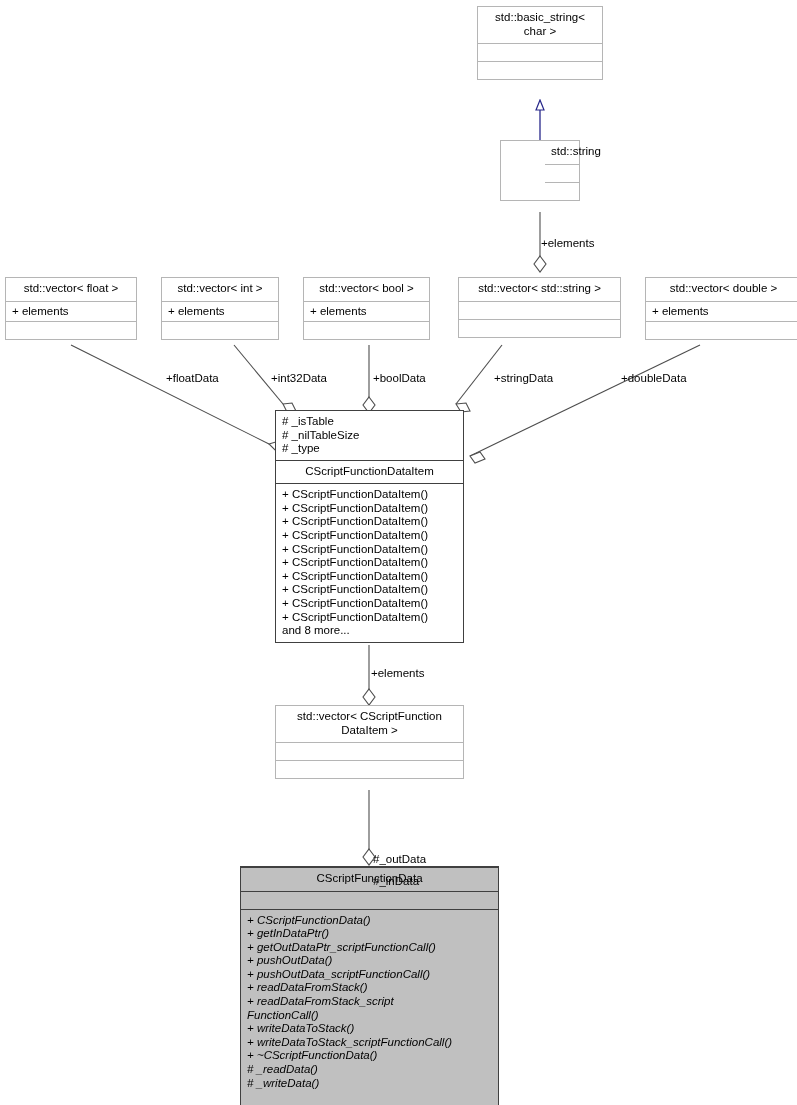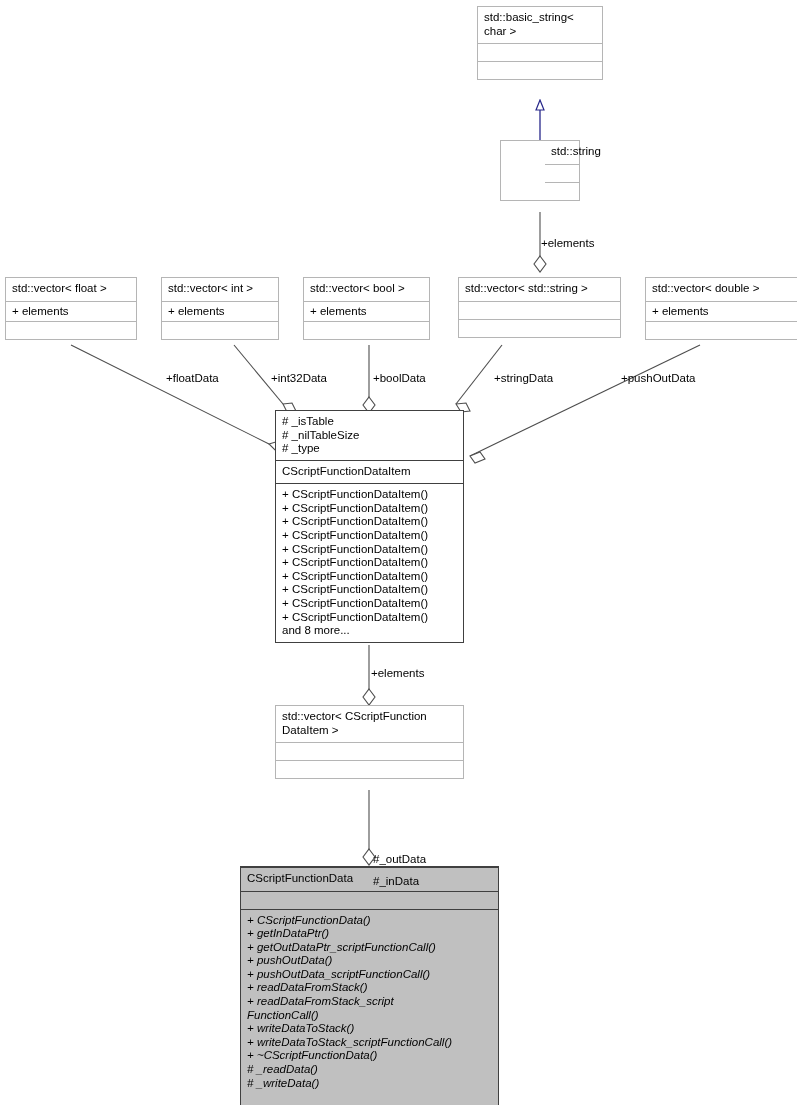--- a/index.html
+++ b/index.html
@@ -37,20 +37,21 @@
   }
   .node .sect {
     box-sizing: border-box;
     border-top: 1px solid #b5b5b5;
     padding: 3px 6px;
   }
   .node .sect.first {
     border-top: none;
   }
   .node .title {
+    text-align: center;
     padding: 4px 6px 5px 6px;
     line-height: 13.5px;
     white-space: pre-line;
   }
   .node .member {
     line-height: 13.6px;
     white-space: pre-line;
   }
   .node .empty {
     height: 18px;
@@ -222,20 +223,20 @@
   <div class="elabel" style="left:541px; top:237px;">+elements</div>
 
   <div class="elabel" style="left:166px; top:372px;">+floatData</div>
 
   <div class="elabel" style="left:271px; top:372px;">+int32Data</div>
 
   <div class="elabel" style="left:373px; top:372px;">+boolData</div>
 
   <div class="elabel" style="left:494px; top:372px;">+stringData</div>
 
-  <div class="elabel" style="left:621px; top:372px;">+pushOutData</div>
+  <div class="elabel" style="left:621px; top:372px;">+doubleData</div>
 
   <div class="elabel" style="left:371px; top:667px;">+elements</div>
 
   <div class="elabel" style="left:373px; top:848px; white-space:pre-line; line-height:22px;">#_outData
 #_inData</div>
 
 </div>
 
 </body></html>

